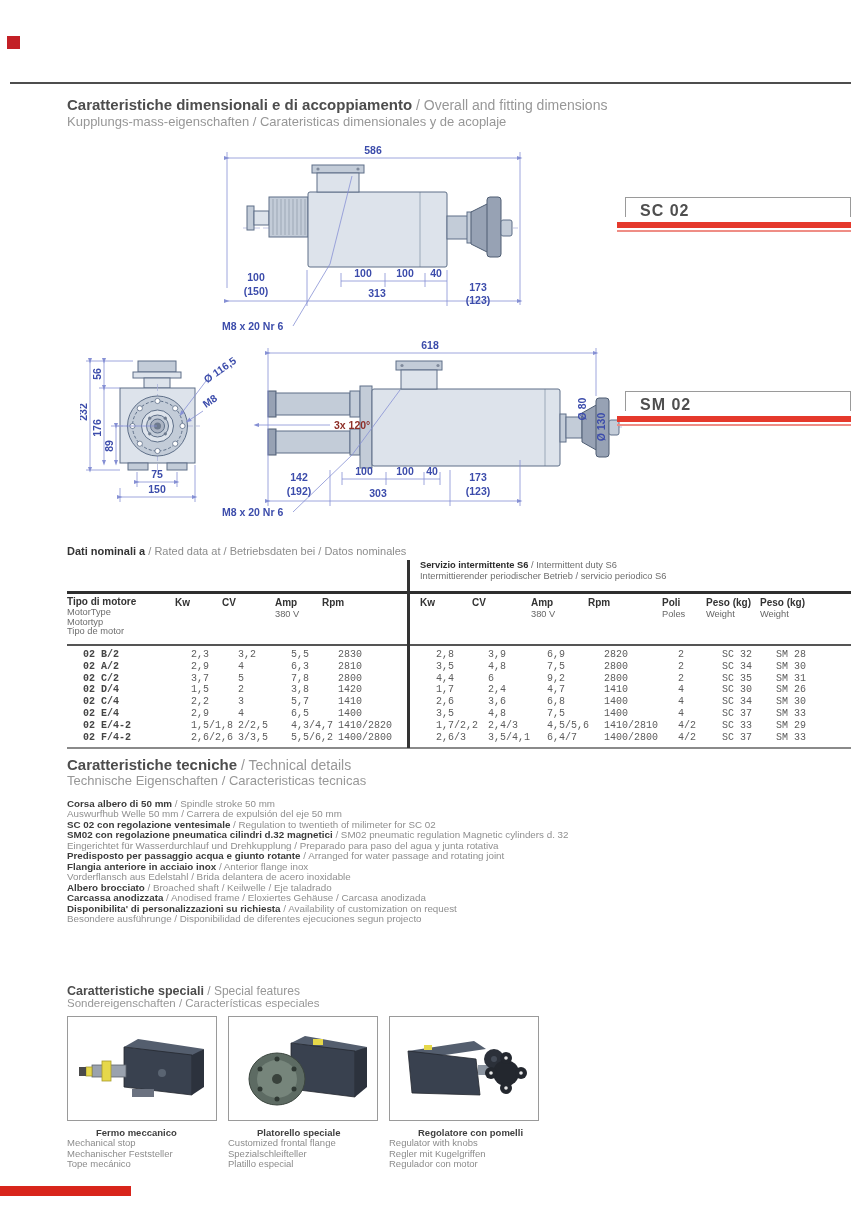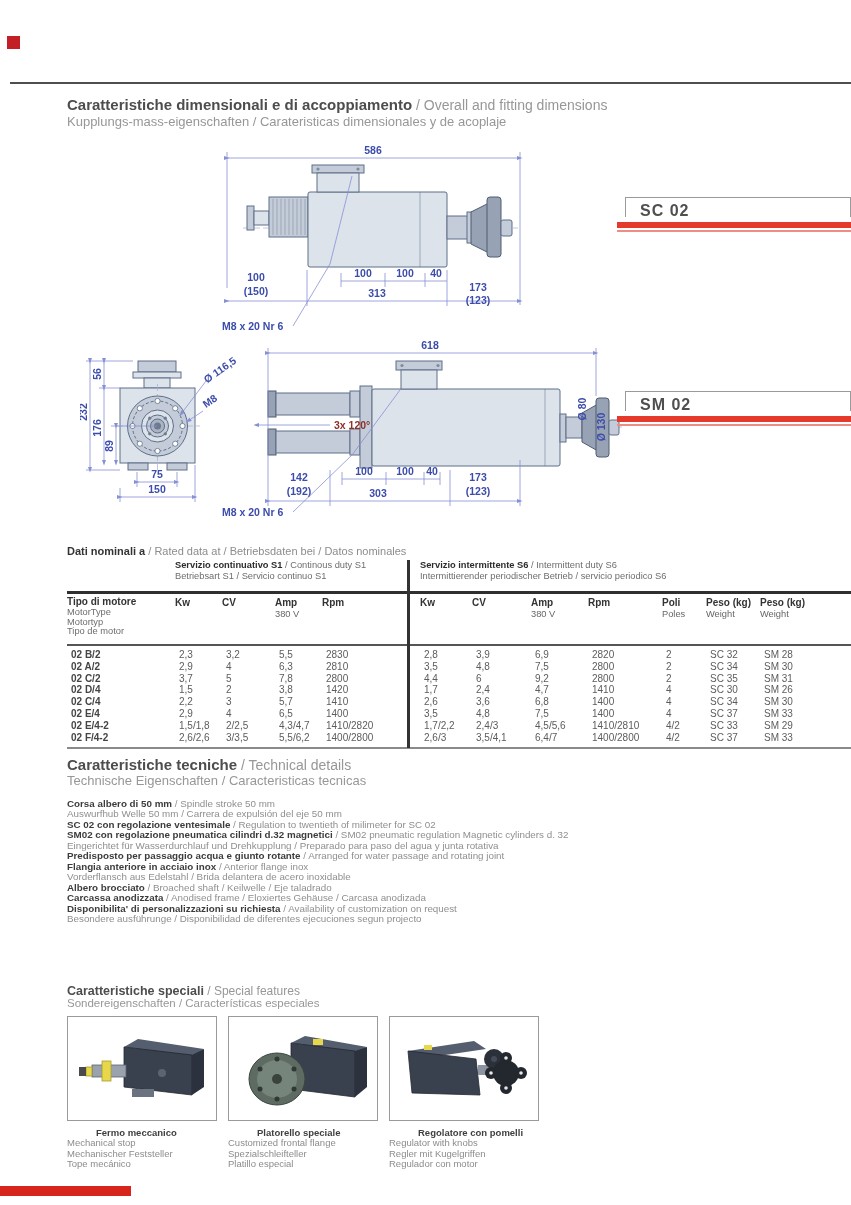--- a/index.html
+++ b/index.html
@@ -48,21 +48,21 @@
   .tgrid{display:grid;grid-template-columns:108px 47px 53px 47px 90px 58px 58px 57px 74px 44px 54px 1fr;}
   .tgrid > :nth-child(6){padding-left:8px;}
   .tgrid > :nth-child(7){padding-left:2px;}
   .tgrid > :nth-child(8),.tgrid > :nth-child(9),.tgrid > :nth-child(10),
   .tgrid > :nth-child(11),.tgrid > :nth-child(12){padding-left:3px;}
   .hdr-row{position:absolute;left:0;right:0;top:52px;color:#333;}
   .hdr-row .h{font-weight:700;font-size:10px;color:#333;}
   .hdr-row .sub{font-weight:400;font-size:9.3px;color:#666;}
   .motor-head{font-size:9.3px;line-height:9.8px;color:#6d6d6d;}
   .motor-head b{font-size:10px;color:#333;}
-  .rows{position:absolute;left:4px;right:0;top:104px;}
+  .rows{position:absolute;left:16px;right:0;top:104px;font-family:Liberation Mono, monospace;}
   .trow{height:11.8px;line-height:11.8px;color:#5c5c5c;}
   .trow .type{font-weight:700;color:#454545;}
 
   
   .sec-title{position:absolute;left:67px;white-space:nowrap;}
   .sec-title b{color:#4d4d4d;font-weight:700;}
   .sec-title span{color:#979797;font-weight:400;}
   .tech-head{top:756px;font-size:15px;} .tech-head span{font-size:14px;}
   .tech-sub{top:773px;font-size:13px;color:#979797;}
   .features{position:absolute;left:67px;top:799px;font-size:9.8px;line-height:10.45px;color:#8f8f8f;white-space:nowrap;}
@@ -280,24 +280,20 @@
   <div class="model-box" style="top:391px;">
     <span>SM 02</span>
   </div>
   <div class="red-bar" style="top:416px;"></div>
   <div class="red-thin" style="top:424px;"></div>
 
   <div class="table-area">
     <div class="tbl-title">
       <b>Dati nominali a</b><span> / Rated data at / Betriebsdaten bei / Datos nominales</span>
     </div>
-    <div class="grp grp1">
-      <b>Servizio continuativo S1</b><span> / Continous duty S1</span><br>
-      <span>Betriebsart S1 / Servicio continuo S1</span>
-    </div>
     <div class="grp grp2">
       <b>Servizio intermittente S6</b><span> / Intermittent duty S6</span><br>
       <span>Intermittierender periodischer Betrieb / servicio periodico S6</span>
     </div>
     <div class="thick-line"></div>
 
     <div class="hdr-row tgrid">
       <div class="motor-head">
         <b>Tipo di motore</b><br>
         <span>MotorType</span><br>

